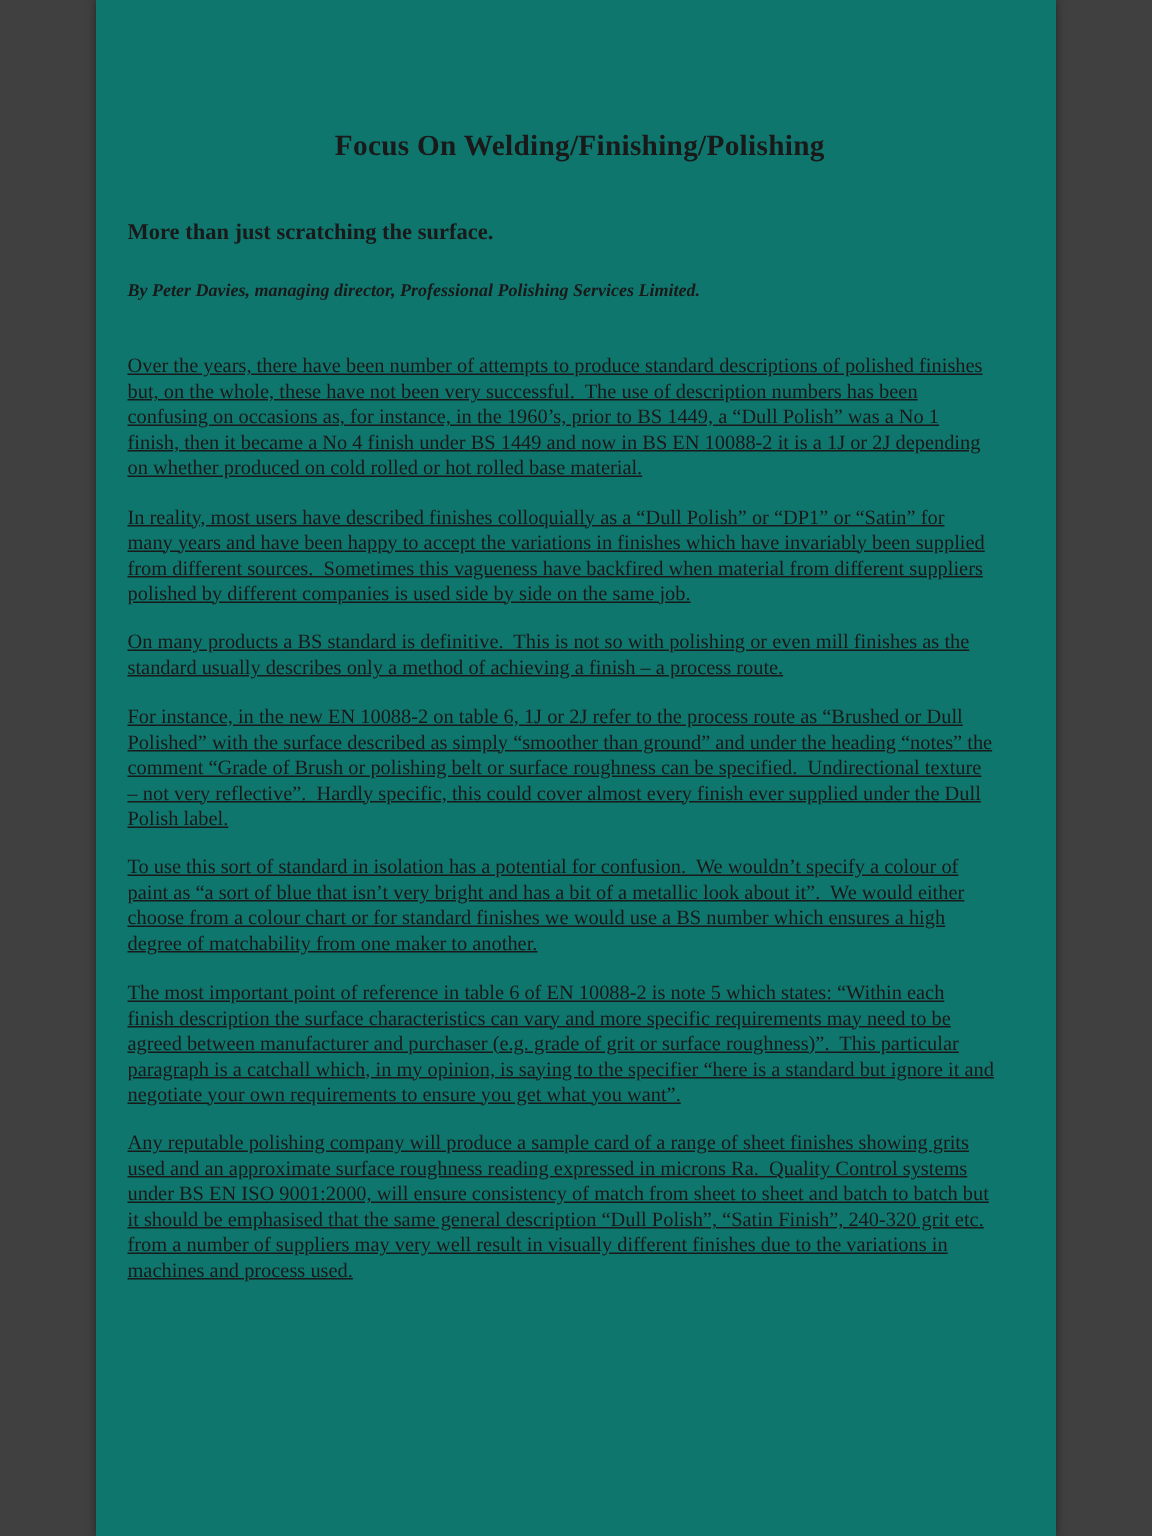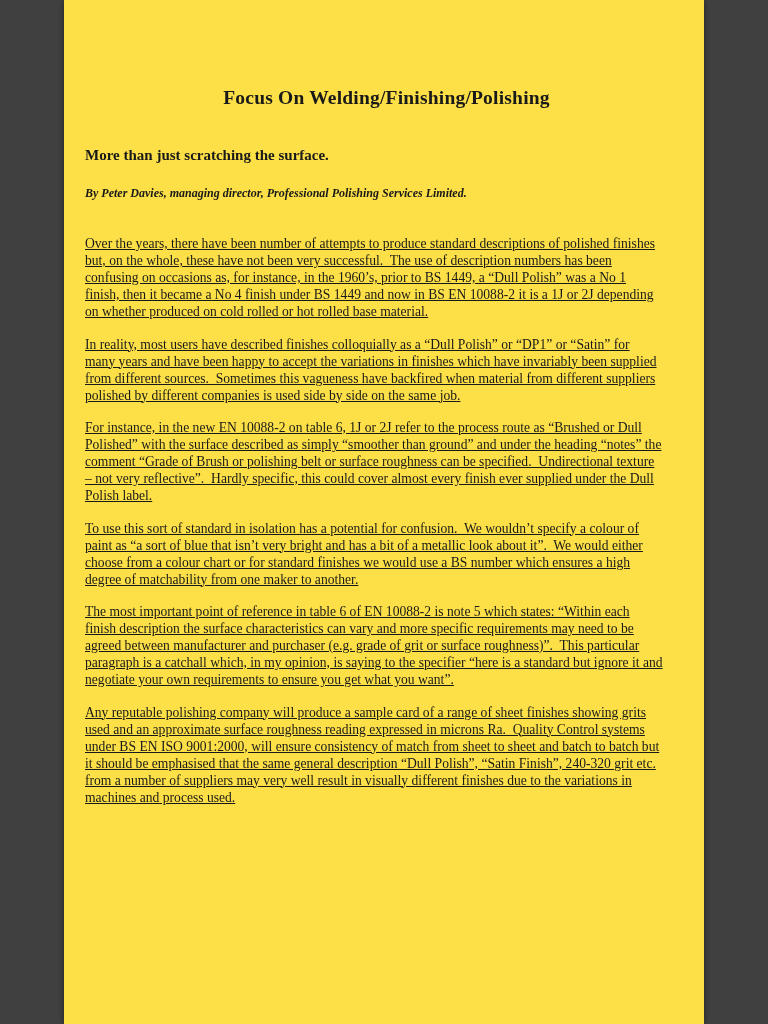--- a/index.html
+++ b/index.html
@@ -15,21 +15,21 @@
   }
   .viewer {
     width: 768px;
     height: 1024px;
     display: flex;
     justify-content: center;
   }
   .paper {
     width: 640px;
     height: 1024px;
-    background: #fde047;
+    background: #0f766e;
     box-sizing: border-box;
     padding: 86px 16px 0 21px;
     color: #191919;
     box-shadow: 0 0 6px rgba(0,0,0,0.45);
   }
   .doc-title {
     font-size: 19.5px;
     font-weight: bold;
     text-align: center;
     line-height: 24px;
@@ -77,20 +77,22 @@
     <div class="doc-body">
       <p class="doc-paragraph">Over the years, there have been number of attempts to produce standard descriptions of polished finishes
 but, on the whole, these have not been very successful.  The use of description numbers has been
 confusing on occasions as, for instance, in the 1960’s, prior to BS 1449, a “Dull Polish” was a No 1
 finish, then it became a No 4 finish under BS 1449 and now in BS EN 10088-2 it is a 1J or 2J depending
 on whether produced on cold rolled or hot rolled base material.</p>
       <p class="doc-paragraph">In reality, most users have described finishes colloquially as a “Dull Polish” or “DP1” or “Satin” for
 many years and have been happy to accept the variations in finishes which have invariably been supplied
 from different sources.  Sometimes this vagueness have backfired when material from different suppliers
 polished by different companies is used side by side on the same job.</p>
+      <p class="doc-paragraph">On many products a BS standard is definitive.  This is not so with polishing or even mill finishes as the
+standard usually describes only a method of achieving a finish – a process route.</p>
       <p class="doc-paragraph">For instance, in the new EN 10088-2 on table 6, 1J or 2J refer to the process route as “Brushed or Dull
 Polished” with the surface described as simply “smoother than ground” and under the heading “notes” the
 comment “Grade of Brush or polishing belt or surface roughness can be specified.  Undirectional texture
 – not very reflective”.  Hardly specific, this could cover almost every finish ever supplied under the Dull
 Polish label.</p>
       <p class="doc-paragraph">To use this sort of standard in isolation has a potential for confusion.  We wouldn’t specify a colour of
 paint as “a sort of blue that isn’t very bright and has a bit of a metallic look about it”.  We would either
 choose from a colour chart or for standard finishes we would use a BS number which ensures a high
 degree of matchability from one maker to another.</p>
       <p class="doc-paragraph">The most important point of reference in table 6 of EN 10088-2 is note 5 which states: “Within each

